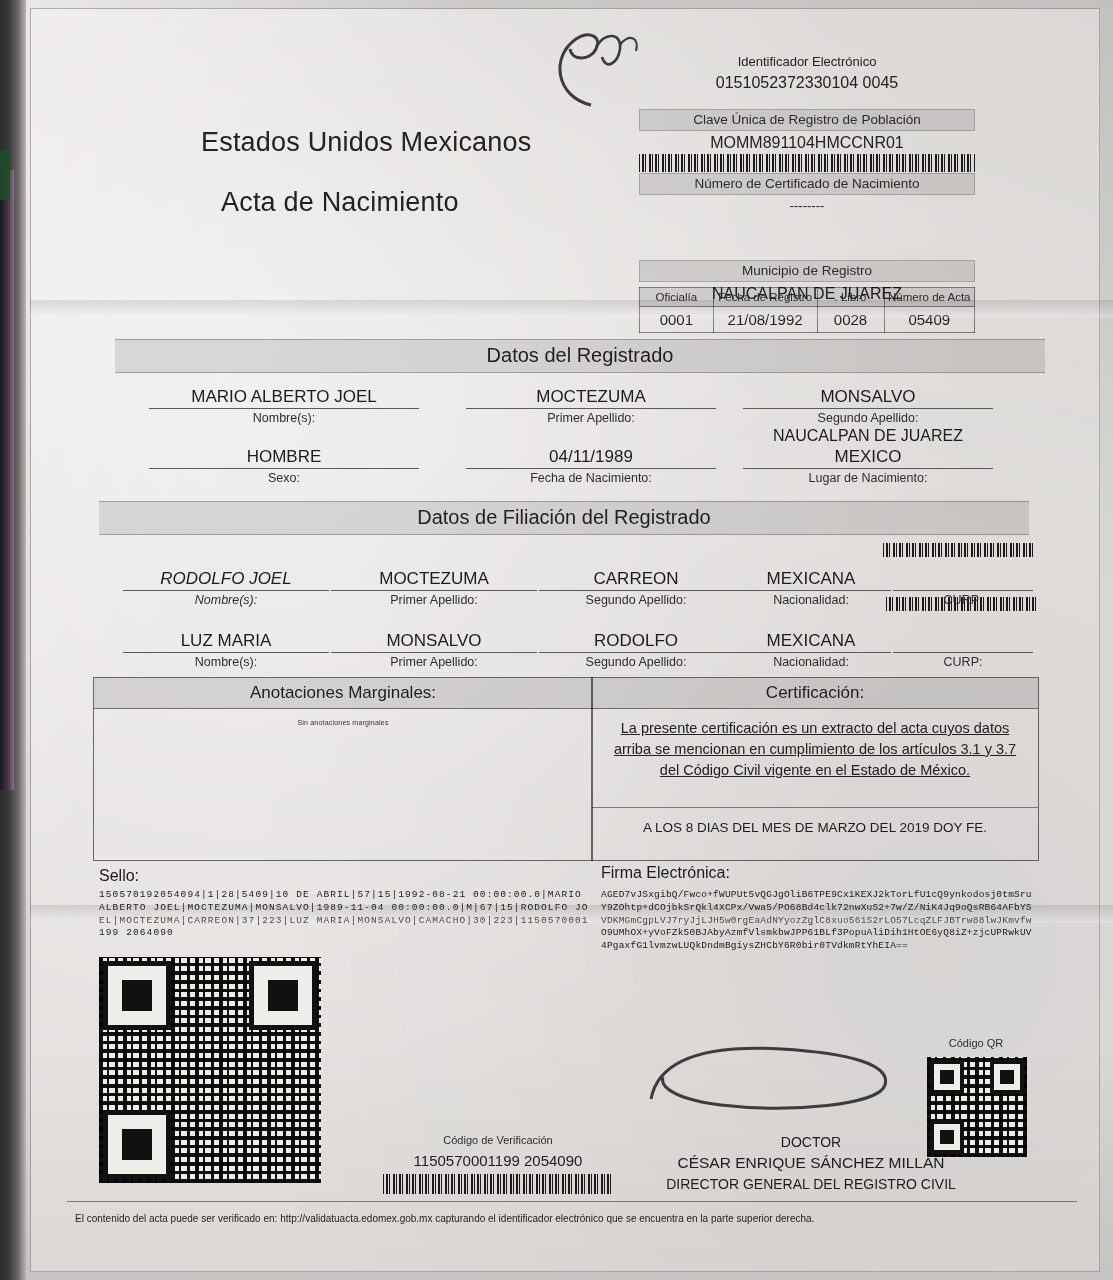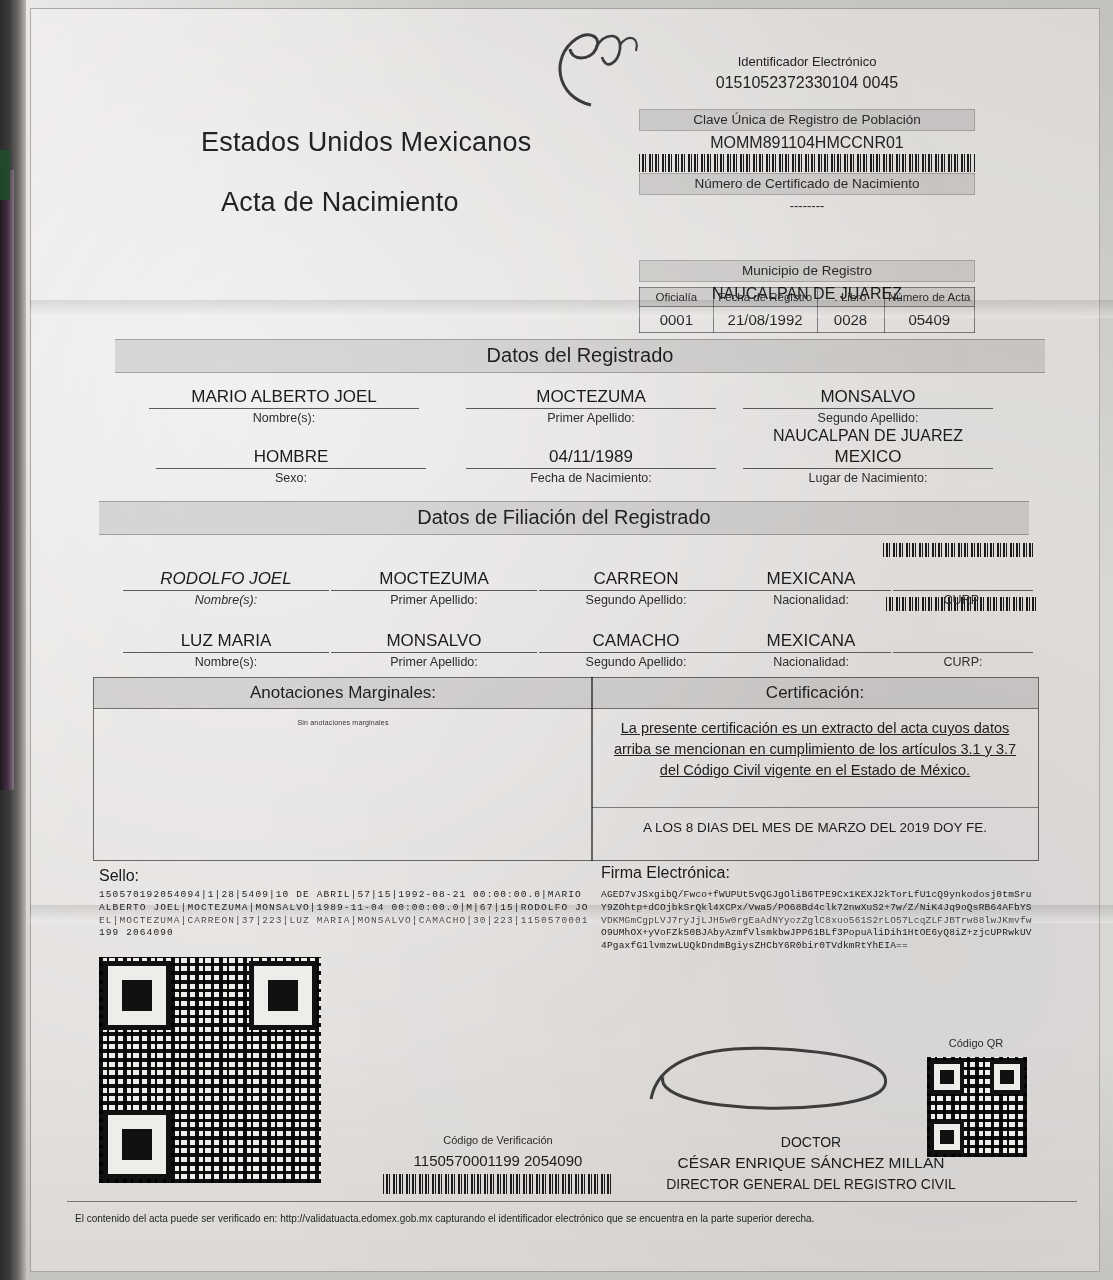--- a/index.html
+++ b/index.html
@@ -274,21 +274,21 @@
       <div class="k">Primer Apellido:</div>
     </div>
     <div class="fld" style="left:712px; top:378px; width:250px;">
       <div class="v">MONSALVO</div>
       <div class="rule"></div>
       <div class="k">Segundo Apellido:</div>
     </div>
 
     <div class="plain" style="left:712px; top:418px; width:250px;">NAUCALPAN DE JUAREZ</div>
 
-    <div class="fld" style="left:125px; top:438px; width:270px;">
+    <div class="fld" style="left:118px; top:438px; width:270px;">
       <div class="v">HOMBRE</div>
       <div class="rule"></div>
       <div class="k">Sexo:</div>
     </div>
     <div class="fld" style="left:435px; top:438px; width:250px;">
       <div class="v">04/11/1989</div>
       <div class="rule"></div>
       <div class="k">Fecha de Nacimiento:</div>
     </div>
     <div class="fld" style="left:712px; top:438px; width:250px;">
@@ -336,21 +336,21 @@
       <div class="v">LUZ MARIA</div>
       <div class="rule"></div>
       <div class="k">Nombre(s):</div>
     </div>
     <div class="fld" style="left:300px; top:622px; width:206px;">
       <div class="v">MONSALVO</div>
       <div class="rule"></div>
       <div class="k">Primer Apellido:</div>
     </div>
     <div class="fld" style="left:508px; top:622px; width:194px;">
-      <div class="v">CAMACHO</div>
+      <div class="v">RODOLFO</div>
       <div class="rule"></div>
       <div class="k">Segundo Apellido:</div>
     </div>
     <div class="fld" style="left:700px; top:622px; width:160px;">
       <div class="v">MEXICANA</div>
       <div class="rule"></div>
       <div class="k">Nacionalidad:</div>
     </div>
     <div class="fld" style="left:862px; top:622px; width:140px;">
       <div class="v">&nbsp;</div>

